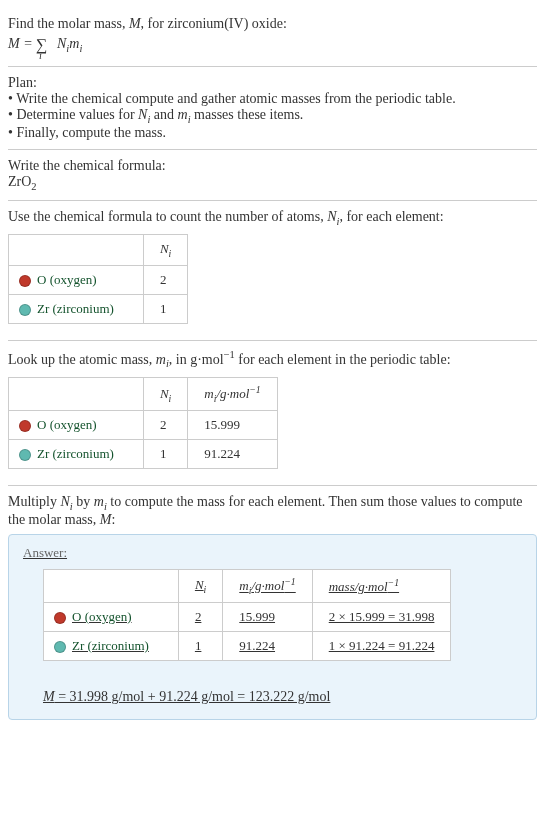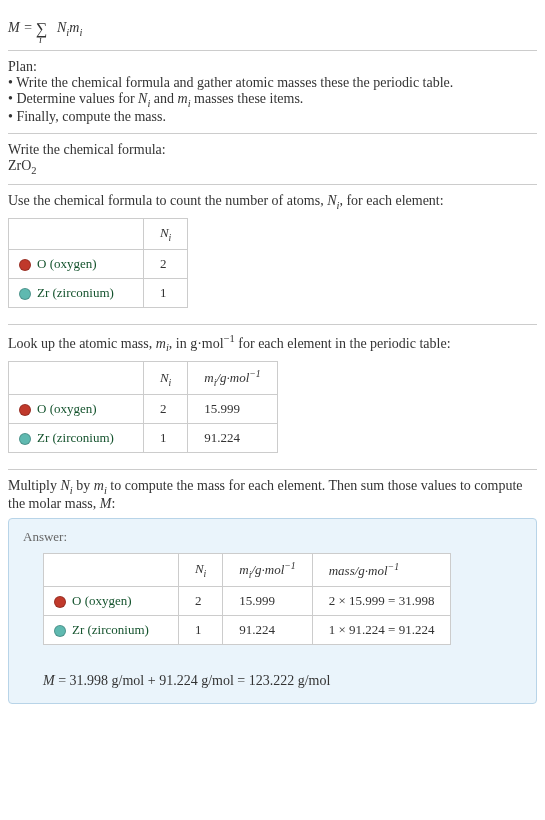--- a/index.html
+++ b/index.html
@@ -62,20 +62,21 @@
       border: 1px solid rgba(0,0,0,0.2);
     }
     .dot-red { background: #c0392b; }
     .dot-teal { background: #5fb9b0; }
     .answer-box {
       background: #eaf4fb;
       border: 1px solid #b8d4e8;
       border-radius: 4px;
       padding: 10px 14px 14px 14px;
       margin-top: 6px;
+      text-decoration: underline;
     }
     .answer-box .label {
       color: #666;
       font-size: 13px;
       margin-bottom: 6px;
     }
     .answer-box table {
       margin-left: 20px;
       background: #fff;
     }
@@ -89,34 +90,37 @@
     }
     .italic { font-style: italic; }
     .header-empty {
       min-width: 100px;
     }
   </style>
 </head>
 <body>
 
 <div class="section">
+  <div>
+    <span>Find the molar mass, </span><span class="italic">M</span><span>, for zirconium(IV) oxide:</span>
+  </div>
   <div class="formula">
     <span>M = </span><span style="display:inline-block; position:relative; vertical-align:middle;">
       <span style="font-size:16px;">∑</span>
       <span class="sub" style="position:absolute; left:3px; top:14px;">i</span>
     </span>
     <span style="margin-left:6px;">
       <span>N</span><span class="sub">i</span><span>m</span><span class="sub">i</span>
     </span>
   </div>
 </div>
 
 <div class="section">
   <div>Plan:</div>
-  <div>• Write the chemical formula and gather atomic masses these the periodic table.</div>
+  <div>• Write the chemical compute and gather atomic masses from the periodic table.</div>
   <div>
     <span>• Determine values for </span><span class="italic">N</span><span class="sub italic">i</span><span> and </span><span class="italic">m</span><span class="sub italic">i</span><span> masses these items.</span>
   </div>
   <div>• Finally, compute the mass.</div>
 </div>
 
 <div class="section">
   <div>Write the chemical formula:</div>
   <div class="chem">
     <span>ZrO</span><span class="sub">2</span>

